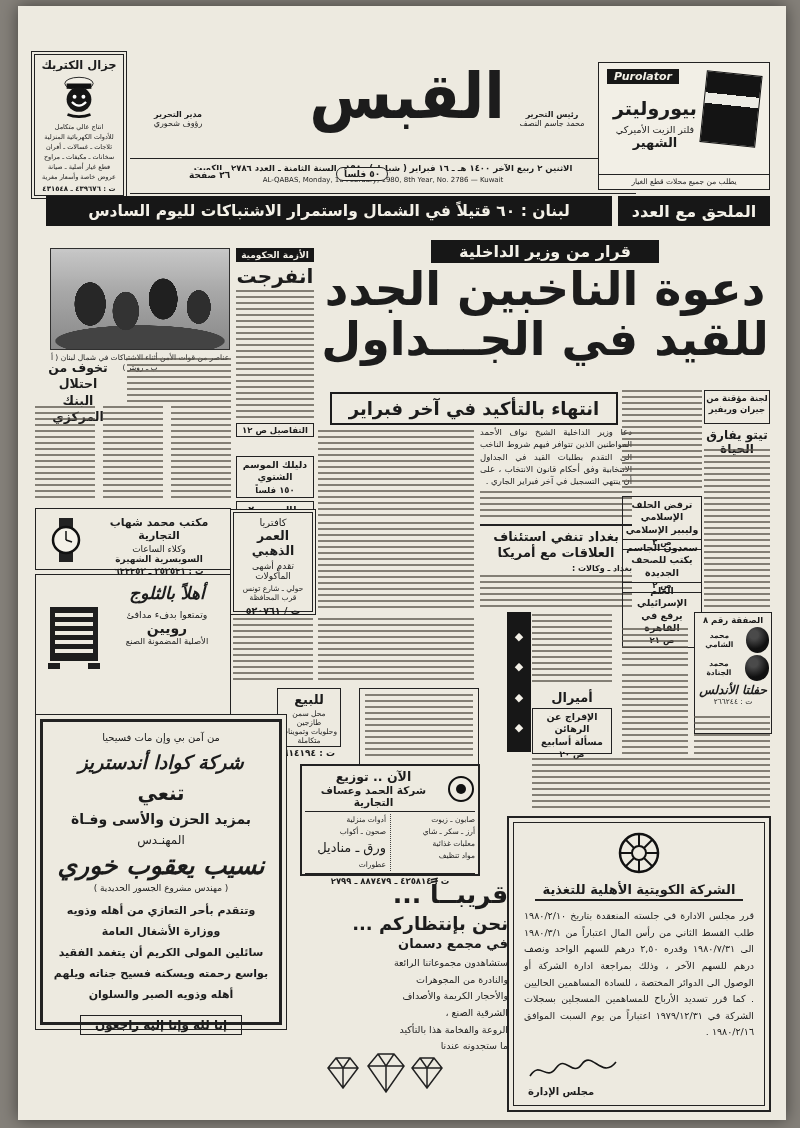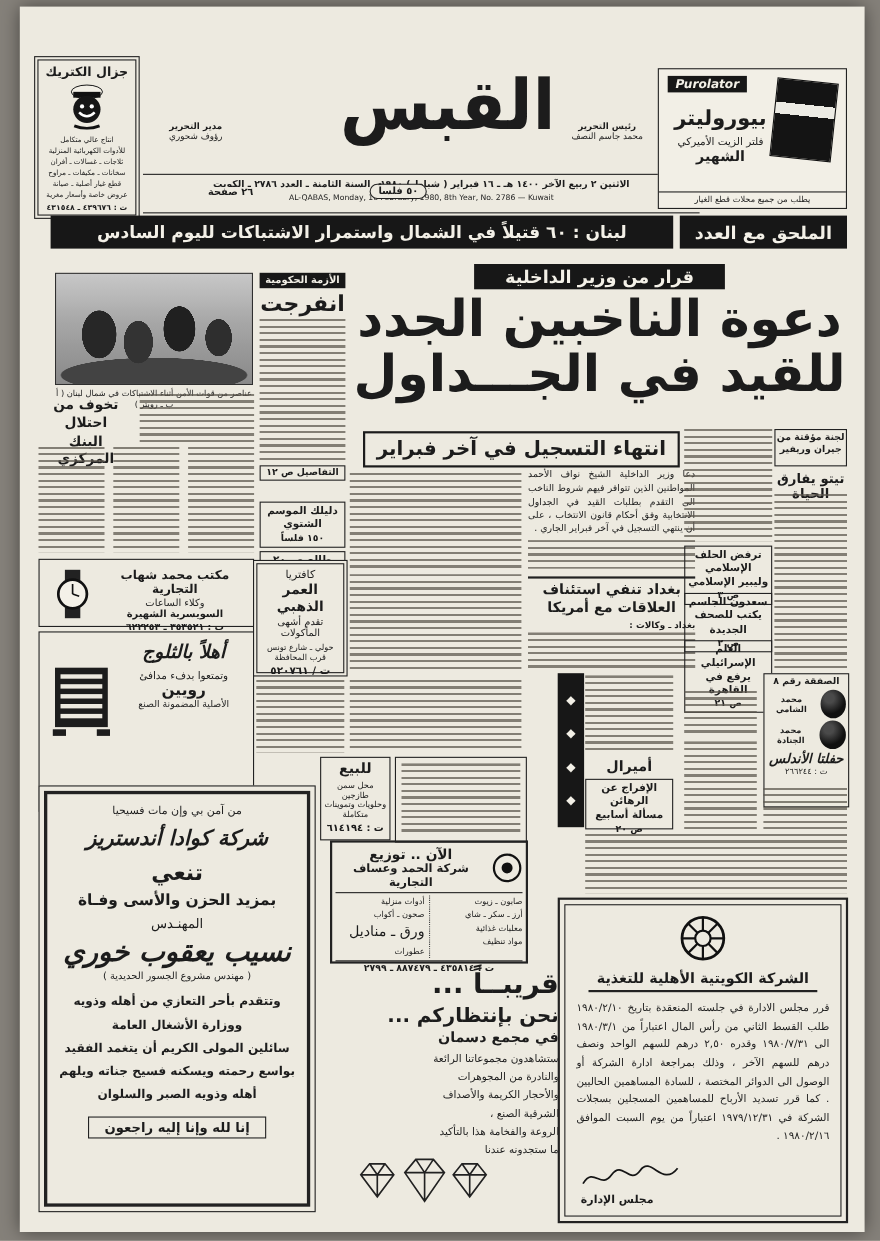--- a/index.html
+++ b/index.html
@@ -87,21 +87,21 @@
   </div>
   <div class="abs rev" style="left:600px;top:190px;width:152px;height:30px;display:flex;align-items:center;justify-content:center">
     <div style="font-size:16px" class="b">الملحق مع العدد</div>
   </div>
 
   <div class="abs ctr" style="left:300px;top:234px;width:454px">
     <div class="rev b" style="display:inline-block;padding:2px 28px;font-size:16px">قرار من وزير الداخلية</div>
     <div style="font-size:46px;font-weight:bold;line-height:1.08;margin-top:2px">دعوة الناخبين الجدد</div>
     <div style="font-size:46px;font-weight:bold;line-height:1.08">للقيد في الجـــداول</div>
   </div>
-  <div class="abs ctr b" style="left:312px;top:386px;width:288px;border:2.5px solid #1c1c1c;padding:4px 2px;font-size:18px;background:#edeae0">انتهاء التسجيل في آخر فبراير</div>
+  <div class="abs ctr b" style="left:312px;top:386px;width:288px;border:2.5px solid #1c1c1c;padding:4px 2px;font-size:18px;background:#edeae0">انتهاء بالتأكيد في آخر فبراير</div>
 
   <div class="abs" style="left:462px;top:420px;width:152px;height:94px;overflow:hidden">
     <p style="font-size:8.5px;line-height:1.45;text-align:justify">دعا وزير الداخلية الشيخ نواف الأحمد المواطنين الذين تتوافر فيهم شروط الناخب الى التقدم بطلبات القيد في الجداول الانتخابية وفق أحكام قانون الانتخاب ، على أن ينتهي التسجيل في آخر فبراير الجاري .</p>
     <div class="tl" style="height:26px;margin-top:3px"></div>
   </div>
 
   <div class="abs photo" style="left:32px;top:242px;width:180px;height:102px"></div>
   <div class="abs ctr" style="left:32px;top:347px;width:180px;font-size:7.5px;line-height:1.3">عناصر من قوات الأمن أثناء الاشتباكات في شمال لبنان ( أ ب ـ رويتر )</div>
 
   <div class="abs ctr" style="left:218px;top:242px;width:78px;height:202px">
@@ -178,21 +178,21 @@
     <div style="font-size:7.5px;margin-top:3px">حولي ـ شارع تونس</div>
     <div style="font-size:7.5px">قرب المحافظة</div>
     <div style="font-size:9.5px;margin-top:3px" class="b">ت / ٥٢٠٧٦١</div>
   </div>
 
   <div class="abs tl" style="left:215px;top:612px;width:80px;height:66px"></div>
   <div class="abs tl" style="left:300px;top:424px;width:156px;height:88px"></div>
   <div class="abs tl" style="left:300px;top:516px;width:156px;height:88px"></div>
   <div class="abs tl" style="left:300px;top:612px;width:156px;height:64px"></div>
 
-  <div class="abs box ctr" style="left:273px;top:682px;width:64px;height:76px;padding:3px 2px">
+  <div class="abs box ctr" style="left:259px;top:682px;width:64px;height:59px;padding:3px 2px">
     <div style="font-size:13px" class="b">للبيع</div>
     <div style="font-size:7.5px;margin-top:2px">محل سمن طازجين</div>
     <div style="font-size:7.5px">وحلويات وتموينات</div>
     <div style="font-size:7.5px">متكاملة</div>
     <div style="font-size:9px;margin-top:3px" class="b">ت : ٦١٤١٩٤</div>
   </div>
   <div class="abs box" style="left:341px;top:682px;width:120px;height:78px;padding:5px">
     <div class="tl" style="height:100%"></div>
   </div>
 
@@ -304,21 +304,21 @@
     </div>
     <svg class="abs" style="left:6px;bottom:0" width="120" height="52" viewBox="0 0 120 52">
       <g fill="none" stroke="#222" stroke-width="1.5">
         <path d="M4,16 L12,6 L26,6 L34,16 L19,36 Z M4,16 H34 M12,6 L19,16 L26,6 M19,16 V36"></path>
         <path d="M44,14 L54,2 L70,2 L80,14 L62,40 Z M44,14 H80 M54,2 L62,14 L70,2 M62,14 V40"></path>
         <path d="M88,16 L96,6 L110,6 L118,16 L103,36 Z M88,16 H118 M96,6 L103,16 L110,6 M103,16 V36"></path>
       </g>
     </svg>
   </div>
 
-  <div class="abs" style="left:17px;top:708px;width:252px;height:388px;border:1.5px solid #222;background:#edeae0">
+  <div class="abs" style="left:17px;top:708px;width:252px;height:316px;border:1.5px solid #222;background:#edeae0">
     <div class="ctr" style="position:absolute;inset:4px;border:3px solid #222;padding:10px 8px">
       <div style="font-size:10px">من آمن بي وإن مات فسيحيا</div>
       <div style="font-size:19px;font-style:italic;margin-top:8px" class="b">شركة كوادا أندستريز</div>
       <div style="font-size:20px;margin-top:8px" class="b">تنعي</div>
       <div style="font-size:14px;margin-top:6px" class="b">بمزيد الحزن والأسى وفـاة</div>
       <div style="font-size:12px;margin-top:6px">المهنـدس</div>
       <div style="font-size:25px;font-style:italic;margin-top:4px" class="b">نسيب يعقوب خوري</div>
       <div style="font-size:9px;margin-top:3px">( مهندس مشروع الجسور الحديدية )</div>
       <div style="font-size:11px;line-height:1.9;margin-top:8px" class="b">
         <div>وتتقدم بأحر التعازي من أهله وذويه</div>

